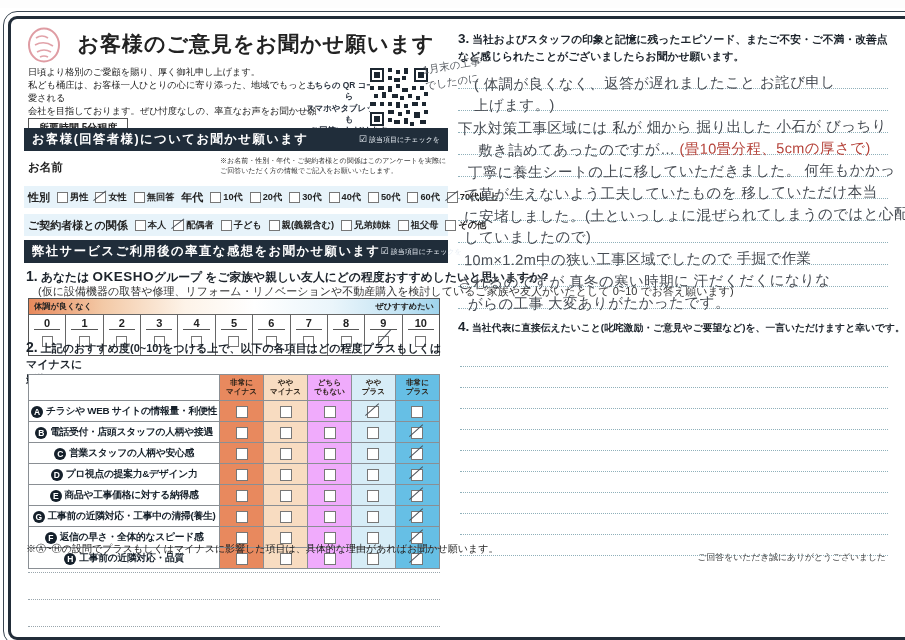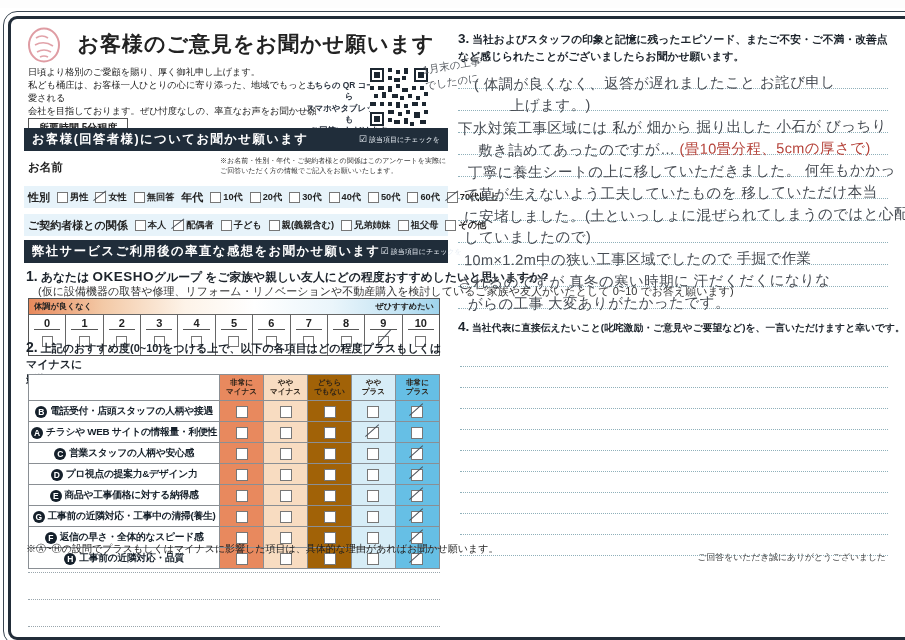--- a/index.html
+++ b/index.html
@@ -51,21 +51,21 @@
 
   .q2text{position:absolute;left:2px;top:316px;font-size:11px;font-weight:bold;color:#1c232b;line-height:1.35;}
   .q2text .num{font-size:14px;}
   .q2text .small{font-size:7.7px;font-weight:normal;color:#333;}
   .q2table{position:absolute;left:4px;top:352px;width:412px;border-collapse:collapse;}
   .q2table td,.q2table th{border:1px solid #8a8f94;box-sizing:border-box;}
   .q2table th{height:26px;font-size:7.6px;font-weight:bold;color:#2c2218;line-height:1.15;white-space:pre-line;width:45px;}
   .q2table .lblcell{width:182px;background:#fff;font-size:9.8px;font-weight:bold;color:#16202a;padding:1px 2px;white-space:nowrap;letter-spacing:-0.3px;}
   .letter{display:inline-block;width:12px;height:12px;border-radius:50%;background:#15202b;color:#fff;font-size:8.5px;font-weight:bold;text-align:center;line-height:12px;margin-right:3px;vertical-align:-1px;}
   .q2table td{height:17.5px;text-align:center;}
-  .c0{background:#e8895e;} .c1{background:#f8dcc1;} .c2{background:#a16207;} .c3{background:#d7edf7;} .c4{background:#66bfe5;}
+  .c0{background:#e8895e;} .c1{background:#f8dcc1;} .c2{background:#f0abfc;} .c3{background:#d7edf7;} .c4{background:#66bfe5;}
   .q2table .cb{width:10px;height:10px;margin:0;vertical-align:middle;}
   .q2table .cb.tick::after{width:18px;transform:rotate(-42deg);}
   .footnote{position:absolute;left:2px;top:520px;font-size:10px;color:#222;white-space:nowrap;}
   .dotline{position:absolute;border-bottom:1.5px dotted #9aa6ad;}
   .dlL{left:4px;width:412px;}
 
   
   .colR{position:absolute;left:458px;top:22px;width:434px;height:608px;}
   .qtext{font-size:10.8px;font-weight:bold;color:#1c232b;line-height:1.4;}
   .qtext .num{font-size:13.5px;}
@@ -296,34 +296,34 @@
             <th class="c2">どちら
 でもない</th>
             <th class="c3">やや
 プラス</th>
             <th class="c4">非常に
 プラス</th>
           </tr>
         </thead>
       <tbody id="q2-body">
           <tr>
-            <td class="lblcell"><span class="letter">B</span><span>電話受付・店頭スタッフの人柄や接遇</span></td>
-            <td class="c0"><span class="cb"></span></td>
-            <td class="c1"><span class="cb"></span></td>
-            <td class="c2"><span class="cb"></span></td>
-            <td class="c3"><span class="cb"></span></td>
-            <td class="c4"><span class="cb tick"></span></td>
-          </tr>
-          <tr>
             <td class="lblcell"><span class="letter">A</span><span>チラシや WEB サイトの情報量・利便性</span></td>
             <td class="c0"><span class="cb"></span></td>
             <td class="c1"><span class="cb"></span></td>
             <td class="c2"><span class="cb"></span></td>
             <td class="c3"><span class="cb tick"></span></td>
             <td class="c4"><span class="cb"></span></td>
+          </tr>
+          <tr>
+            <td class="lblcell"><span class="letter">B</span><span>電話受付・店頭スタッフの人柄や接遇</span></td>
+            <td class="c0"><span class="cb"></span></td>
+            <td class="c1"><span class="cb"></span></td>
+            <td class="c2"><span class="cb"></span></td>
+            <td class="c3"><span class="cb"></span></td>
+            <td class="c4"><span class="cb tick"></span></td>
           </tr>
           <tr>
             <td class="lblcell"><span class="letter">C</span><span>営業スタッフの人柄や安心感</span></td>
             <td class="c0"><span class="cb"></span></td>
             <td class="c1"><span class="cb"></span></td>
             <td class="c2"><span class="cb"></span></td>
             <td class="c3"><span class="cb"></span></td>
             <td class="c4"><span class="cb tick"></span></td>
           </tr>
           <tr>
@@ -380,29 +380,29 @@
   <div class="colR">
     <div class="qtext" id="q3text">
       <span class="num">3.</span>
       <span>当社およびスタッフの印象と記憶に残ったエピソード、またご不安・ご不満・改善点など感じられたことがございましたらお聞かせ願います。</span>
     </div>
     <div id="q3-lines">
         <div class="hwline" style="top: 36px;">
           <span class="hwtext" style="left: 16px;"><span>( 体調が良くなく、返答が遅れましたこと お詫び申し</span></span>
         </div>
         <div class="hwline" style="top: 58px;">
-          <span class="hwtext" style="left: 52px;"><span>上げます。)</span></span>
+          <span class="hwtext" style="left: 16px;"><span>上げます。)</span></span>
         </div>
         <div class="hwline" style="top: 80px;">
           <span class="hwtext" style="left: 0px;"><span>下水対策工事区域には 私が 畑から 掘り出した 小石が びっちり</span></span>
         </div>
         <div class="hwline" style="top: 102px;">
           <span class="hwtext" style="left: 20px;"><span>敷き詰めてあったのですが… </span><span class="red">(畳10畳分程、5cmの厚さで)</span></span>
         </div>
-        <div class="hwline" style="top: 124px;">
+        <div class="hwline" style="top: 124px; font-family: Liberation Serif, serif;">
           <span class="hwtext" style="left: 10px;"><span>丁寧に養生シートの上に移していただきました。 何年もかかっ</span></span>
         </div>
         <div class="hwline" style="top: 146px;">
           <span class="hwtext" style="left: 6px;"><span>て草が生えないよう工夫していたものを 移していただけ本当</span></span>
         </div>
         <div class="hwline" style="top: 168px;">
           <span class="hwtext" style="left: 6px;"><span>に安堵しました。(土といっしょに混ぜられてしまうのではと心配</span></span>
         </div>
         <div class="hwline" style="top: 190px;">
           <span class="hwtext" style="left: 6px;"><span>していましたので)</span></span>

